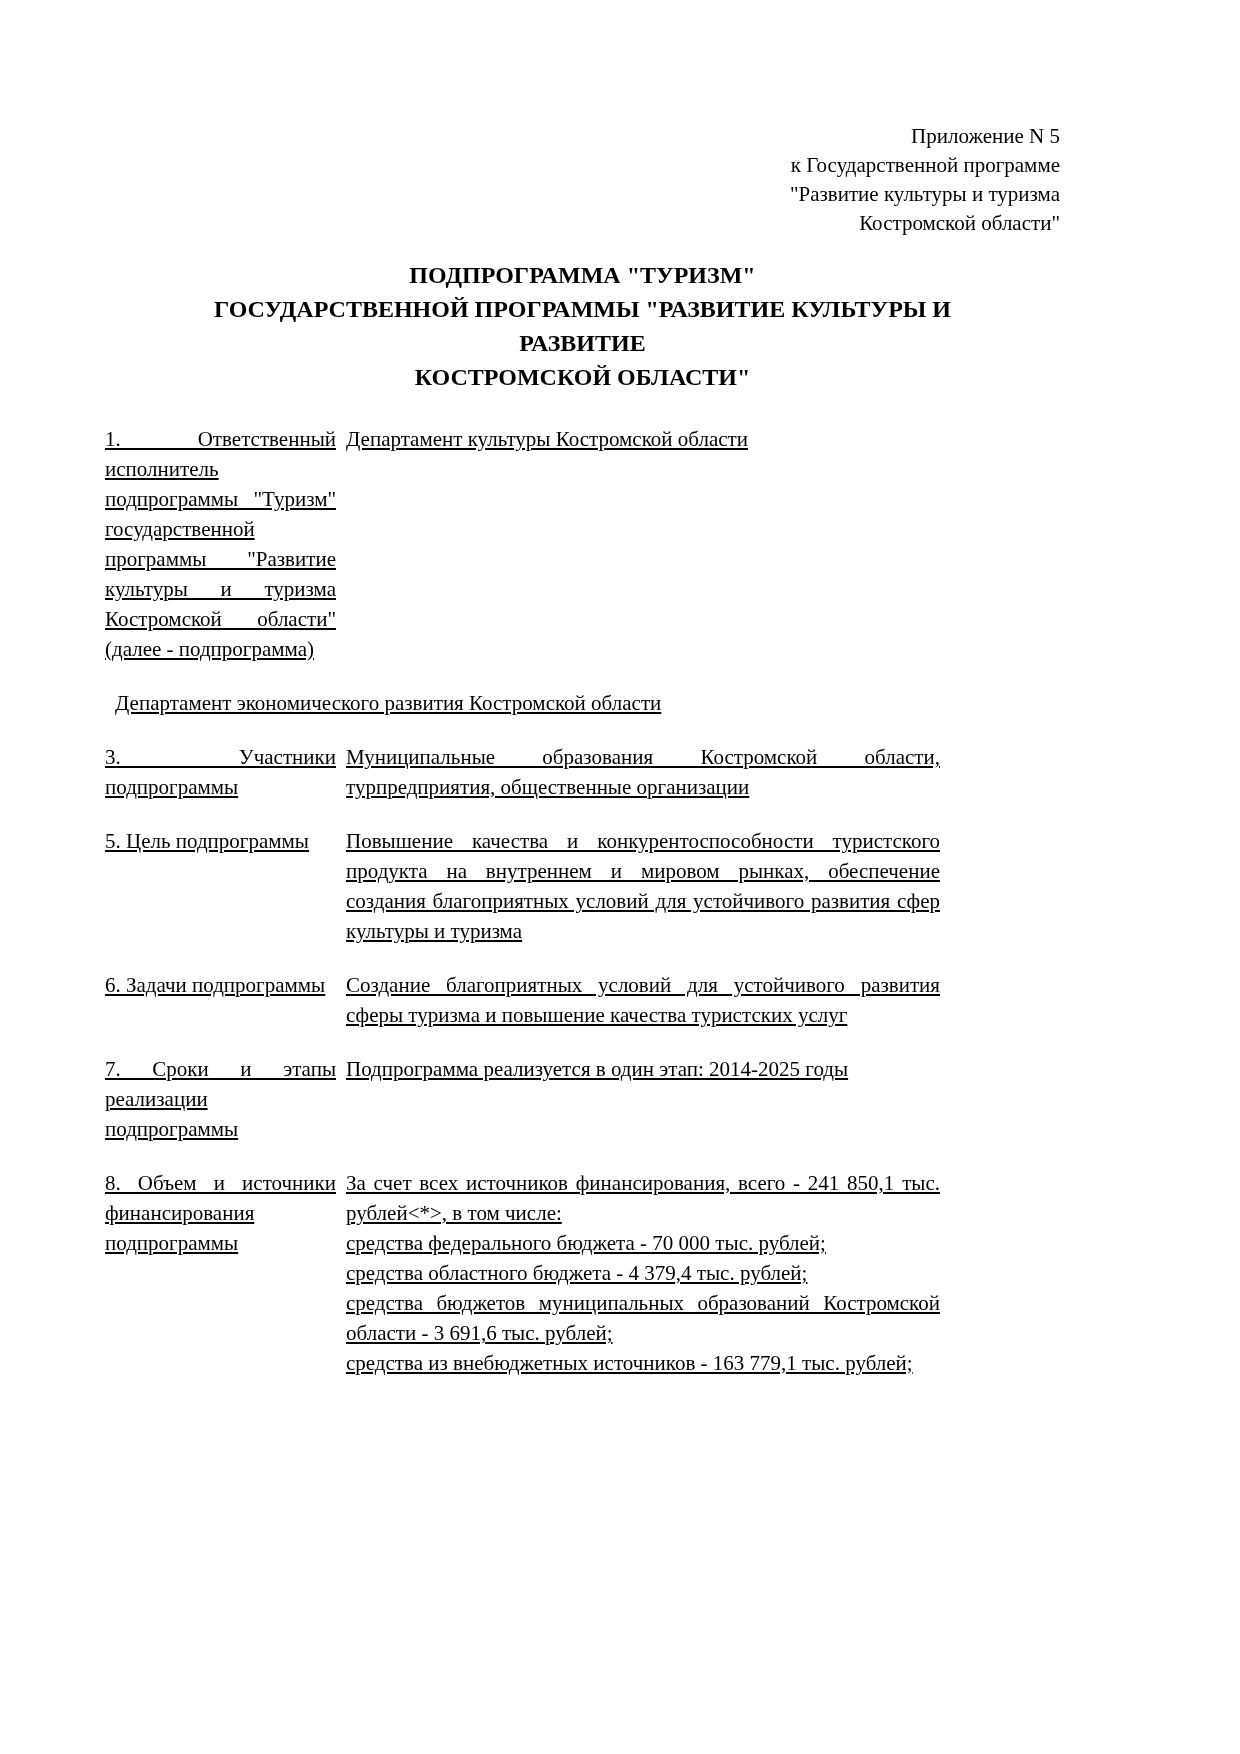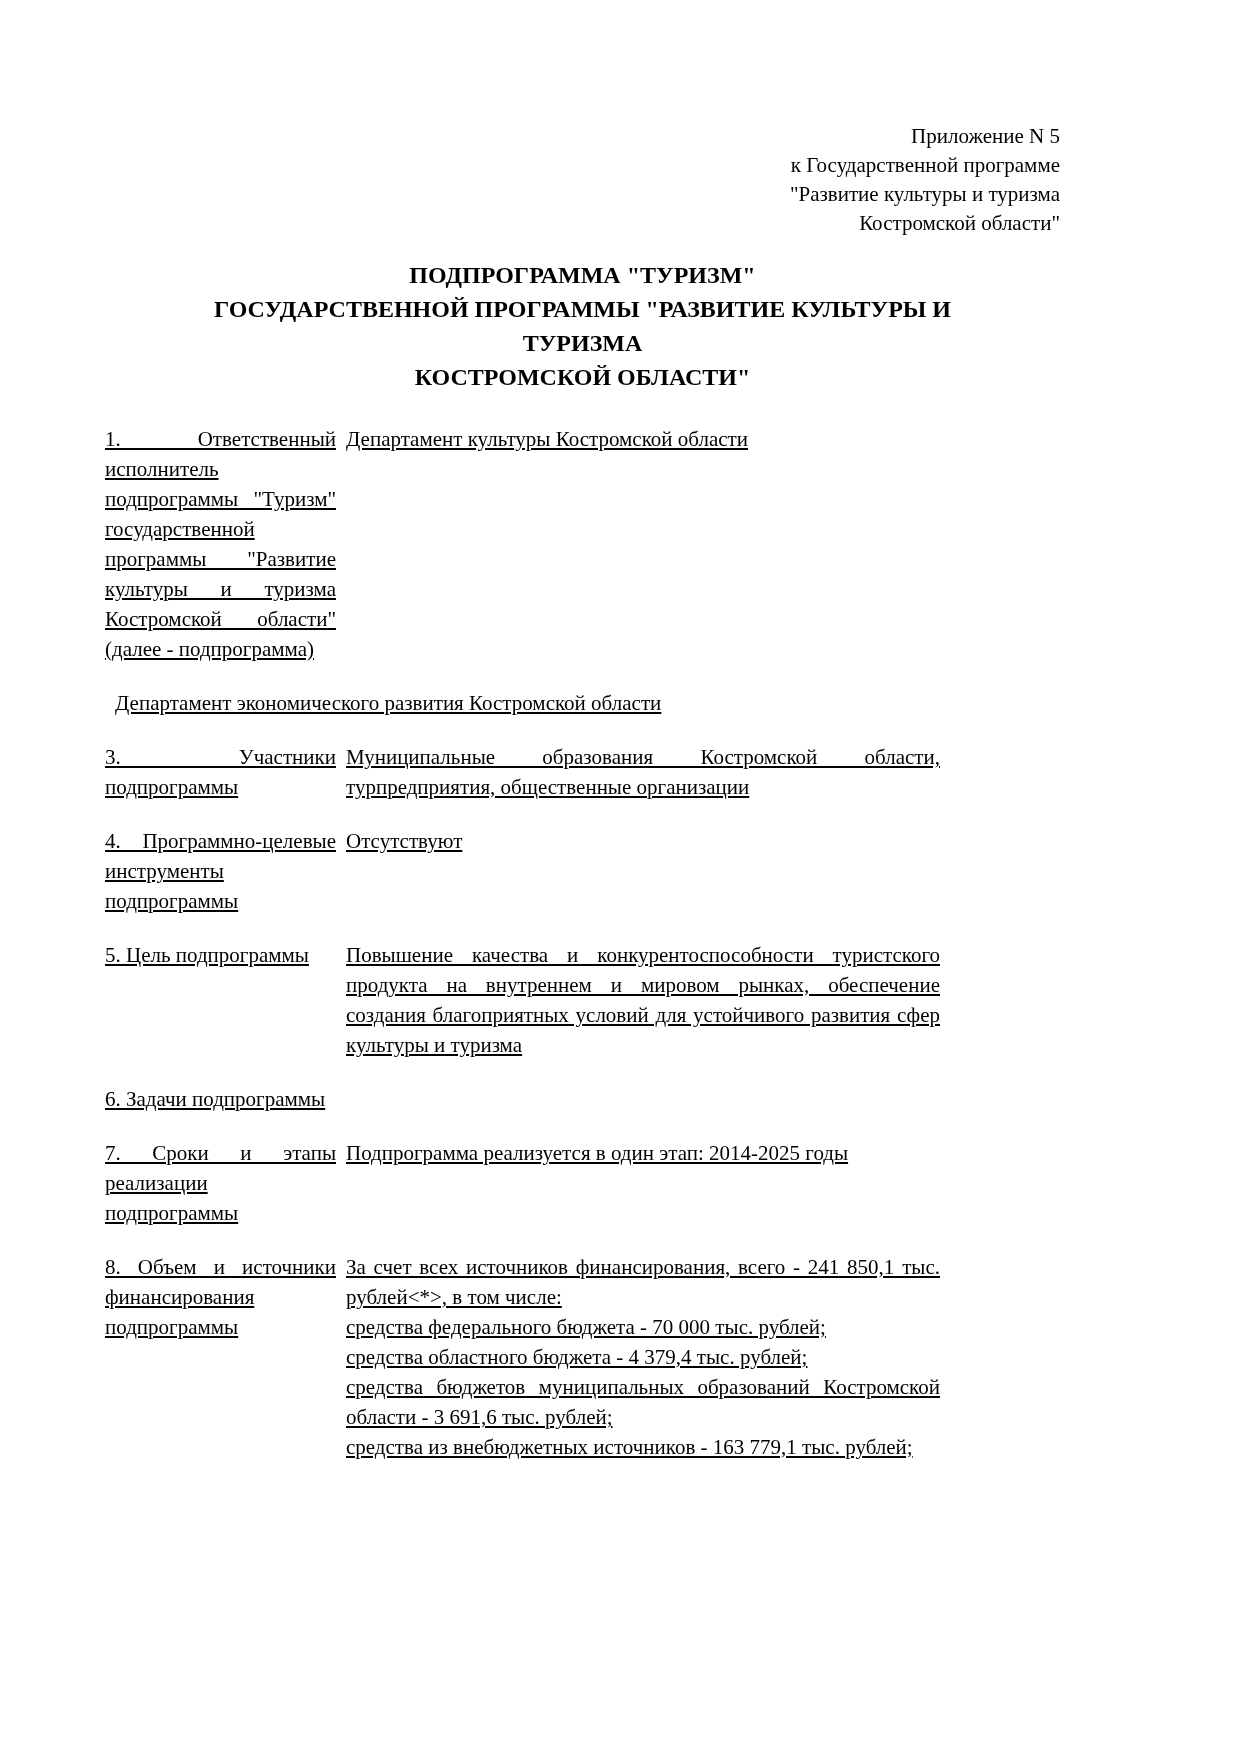--- a/index.html
+++ b/index.html
@@ -60,21 +60,21 @@
   <div class="annex-block">
     <div>Приложение N 5</div>
     <div>к Государственной программе</div>
     <div>"Развитие культуры и туризма</div>
     <div>Костромской области"</div>
   </div>
 
   <div class="doc-title">
     <div>ПОДПРОГРАММА "ТУРИЗМ"</div>
     <div>ГОСУДАРСТВЕННОЙ ПРОГРАММЫ "РАЗВИТИЕ КУЛЬТУРЫ И</div>
-    <div>ТУРИЗМА</div>
+    <div>РАЗВИТИЕ</div>
     <div>КОСТРОМСКОЙ ОБЛАСТИ"</div>
   </div>
 
   <div class="passport-table">
       <div class="passport-row">
         <div class="row-label">1. Ответственный исполнитель подпрограммы "Туризм" государственной программы "Развитие культуры и туризма Костромской области" (далее - подпрограмма)</div>
         <div class="row-value">
           <p>Департамент культуры Костромской области</p>
         </div>
       </div>
@@ -83,33 +83,30 @@
           <p>Департамент экономического развития Костромской области</p>
         </div>
       </div>
       <div class="passport-row">
         <div class="row-label">3. Участники подпрограммы</div>
         <div class="row-value">
           <p>Муниципальные образования Костромской области, турпредприятия, общественные организации</p>
         </div>
       </div>
       <div class="passport-row">
-        <div class="row-label">4. Программно-целевые инструменты подпрограммы</div>
-        <div class="row-value">
-          <p>Отсутствуют</p>
-        </div>
-      </div>
-      <div class="passport-row">
         <div class="row-label">5. Цель подпрограммы</div>
         <div class="row-value">
           <p>Повышение качества и конкурентоспособности туристского продукта на внутреннем и мировом рынках, обеспечение создания благоприятных условий для устойчивого развития сфер культуры и туризма</p>
         </div>
       </div>
       <div class="passport-row">
         <div class="row-label">6. Задачи подпрограммы</div>
+        <div class="row-value">
+          <p>Создание благоприятных условий для устойчивого развития сферы туризма и повышение качества туристских услуг</p>
+        </div>
       </div>
       <div class="passport-row">
         <div class="row-label">7. Сроки и этапы реализации подпрограммы</div>
         <div class="row-value">
           <p>Подпрограмма реализуется в один этап: 2014-2025 годы</p>
         </div>
       </div>
       <div class="passport-row">
         <div class="row-label">8. Объем и источники финансирования подпрограммы</div>
         <div class="row-value">

